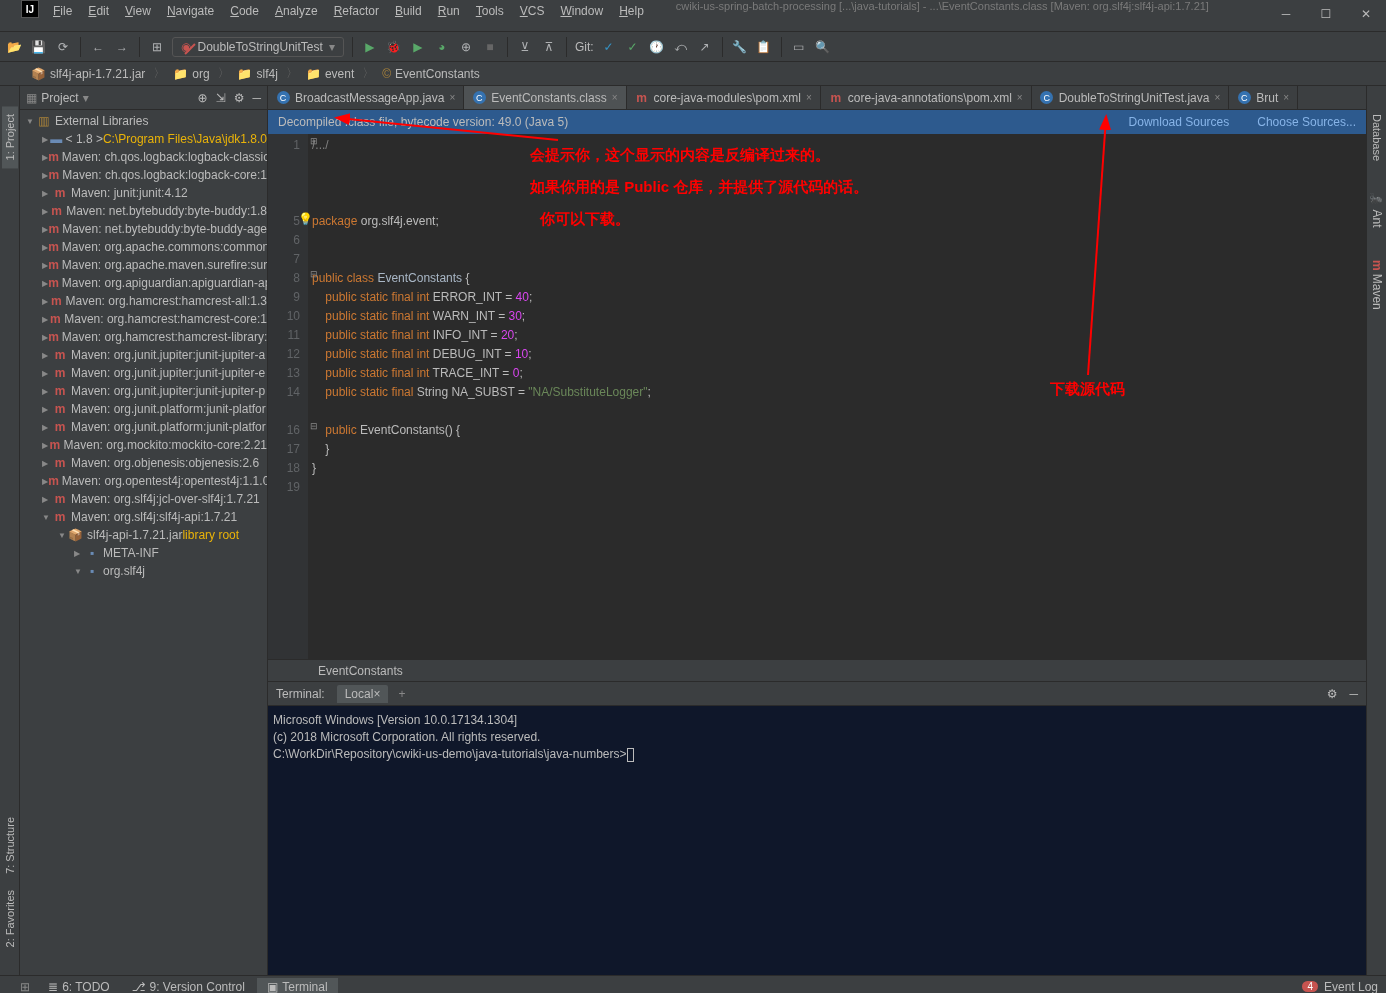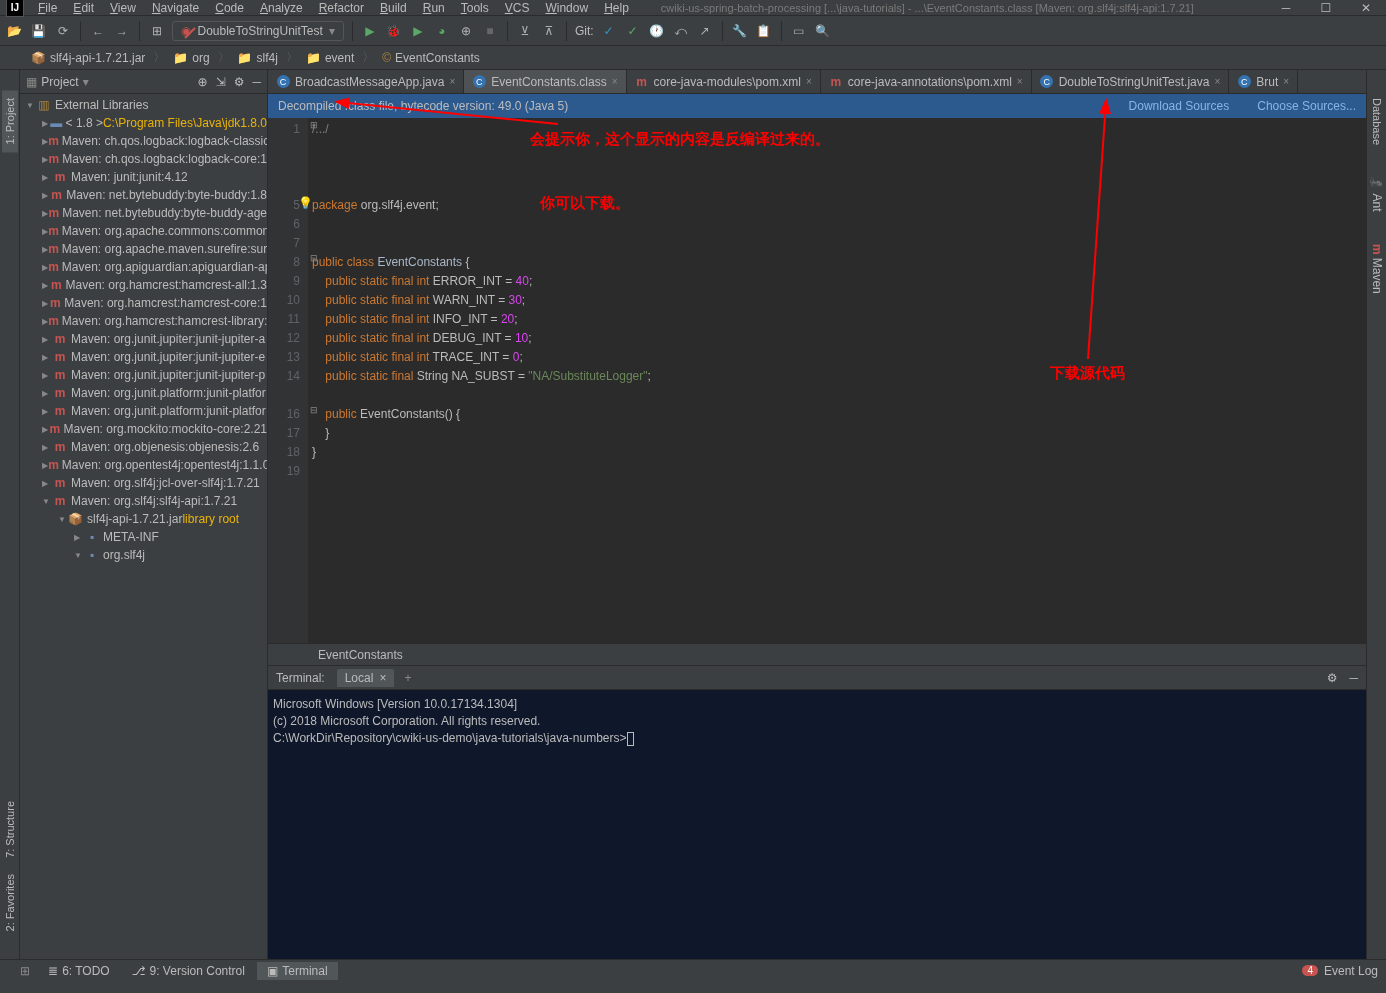--- a/index.html
+++ b/index.html
@@ -1,19 +1,19 @@
 <!DOCTYPE html>
 <html><head>
 <meta charset="utf-8">
 <style>
 * { margin: 0; padding: 0; box-sizing: border-box; font-family: "Segoe UI", Arial, sans-serif; font-size: 12px; }
 body { background: #3c3f41; color: #bbbbbb; width: 1386px; height: 993px; overflow: hidden; }
 
 
-.titlebar { height: 16px; background: #3c3f41; display: flex; align-items: center; border-bottom: 1px solid #2b2b2b; }
+.titlebar { height: 32px; background: #3c3f41; display: flex; border-bottom: 1px solid #2b2b2b; padding-left: 15px; }
 .app-icon { width: 18px; height: 18px; background: #000; margin: 0 6px; display: flex; align-items: center; justify-content: center; color: #fff; font-size: 10px; font-weight: bold; border: 1px solid #555; }
 .menubar { display: flex; }
 .menubar span { padding: 4px 8px; cursor: pointer; }
 .menubar u { text-decoration: underline; }
 .title-text { flex: 1; text-align: left; color: #7a7a7a; margin-left: 24px; font-size: 11px; white-space: nowrap; overflow: hidden; }
 .win-controls { display: flex; }
 .win-controls div { width: 40px; height: 28px; display: flex; align-items: center; justify-content: center; cursor: pointer; color: #bbb; }
 
 
 .toolbar { height: 30px; background: #3c3f41; display: flex; align-items: center; padding: 0 6px; gap: 6px; border-bottom: 1px solid #2b2b2b; }
@@ -66,21 +66,21 @@
 .lightbulb { position: absolute; left: 30px; top: 78px; color: #f0a30a; }
 .fold-icon { position:absolute; left: 42px; color: #888; font-size: 9px; }
 
 .annotations { position: absolute; pointer-events: none; font-family: "Microsoft YaHei", sans-serif; font-weight: bold; font-size: 15px; color: #ff0000; z-index: 10; }
 
 .breadcrumb-bottom { height: 22px; background: #3c3f41; border-top: 1px solid #2b2b2b; display: flex; align-items: center; padding-left: 50px; font-size: 11px; }
 
 .terminal-wrap { height: 294px; border-top: 1px solid #2b2b2b; display: flex; flex-direction: column; }
 .term-header { height: 24px; background: #3c3f41; display: flex; align-items: center; padding: 0 8px; border-bottom: 1px solid #2b2b2b; }
 .term-header .title { margin-right: 12px; }
-.term-tab { background: #515658; padding: 2px 8px; font-size: 11px; border-radius: 2px 2px 0 0; display: flex; align-items: center; gap: 6px;}
+.term-tab { background: #515658; padding: 2px 8px; font-size: 11px; border-radius: 2px 2px 0 0; display: flex; align-items: center; }
 .term-plus { margin-left: 10px; color: #888; cursor: pointer; }
 .term-header .right-icons { margin-left: auto; display: flex; gap: 12px; }
 .term-body { flex: 1; background: #0f172a; padding: 6px 5px; font-family: "Consolas", monospace; font-size: 12px; color: #bbb; line-height: 17px; white-space: pre; }
 .cursor-block { display: inline-block; width: 7px; height: 14px; border: 1px solid #bbb; vertical-align: middle; }
 
 
 .toolwindow-bar { height: 22px; background: #3c3f41; border-top: 1px solid #2b2b2b; display: flex; align-items: center; padding-left: 20px; gap: 2px; font-size: 11px; }
 .tw-btn { padding: 2px 10px; display: flex; align-items: center; gap: 4px; cursor: pointer; }
 .tw-btn.active { background: #515658; }
 .tw-right { margin-left: auto; display: flex; align-items: center; gap: 6px; padding-right: 8px; }
@@ -465,20 +465,21 @@
     <span class="kw">public</span> EventConstants() {
     }
 }
 </div>
         <div class="lightbulb">💡</div>
         <div class="fold-icon" style="top:2px">⊞</div>
         <div class="fold-icon" style="top:135px">⊟</div>
         <div class="fold-icon" style="top:287px">⊟</div>
 
         <div class="annotations" style="left:262px; top:12px;">会提示你，这个显示的内容是反编译过来的。</div>
+        <div class="annotations" style="left:262px; top:44px;">如果你用的是 Public 仓库，并提供了源代码的话。</div>
         <div class="annotations" style="left:272px; top:76px;">你可以下载。</div>
         <div class="annotations" style="left:782px; top:246px;">下载源代码</div>
 
         <svg class="arrow-line" style="left:60px; top:-24px; width:240px; height:110px;">
           <defs>
               <marker id="ah1" markerWidth="8" markerHeight="8" refX="6" refY="3" orient="auto">
                 <polygon points="0 0, 8 3, 0 6" fill="#ff0000"></polygon>
               </marker>
             </defs>
           <line x1="230" y1="30" x2="10" y2="8" stroke="#ff0000" stroke-width="2" marker-end="url(#ah1)"></line>

